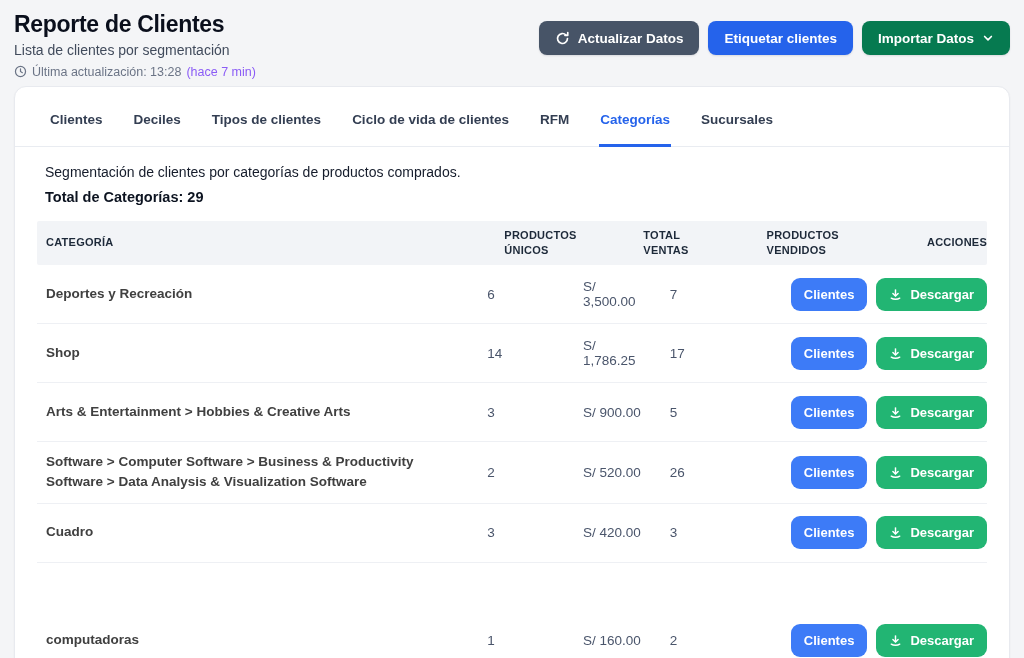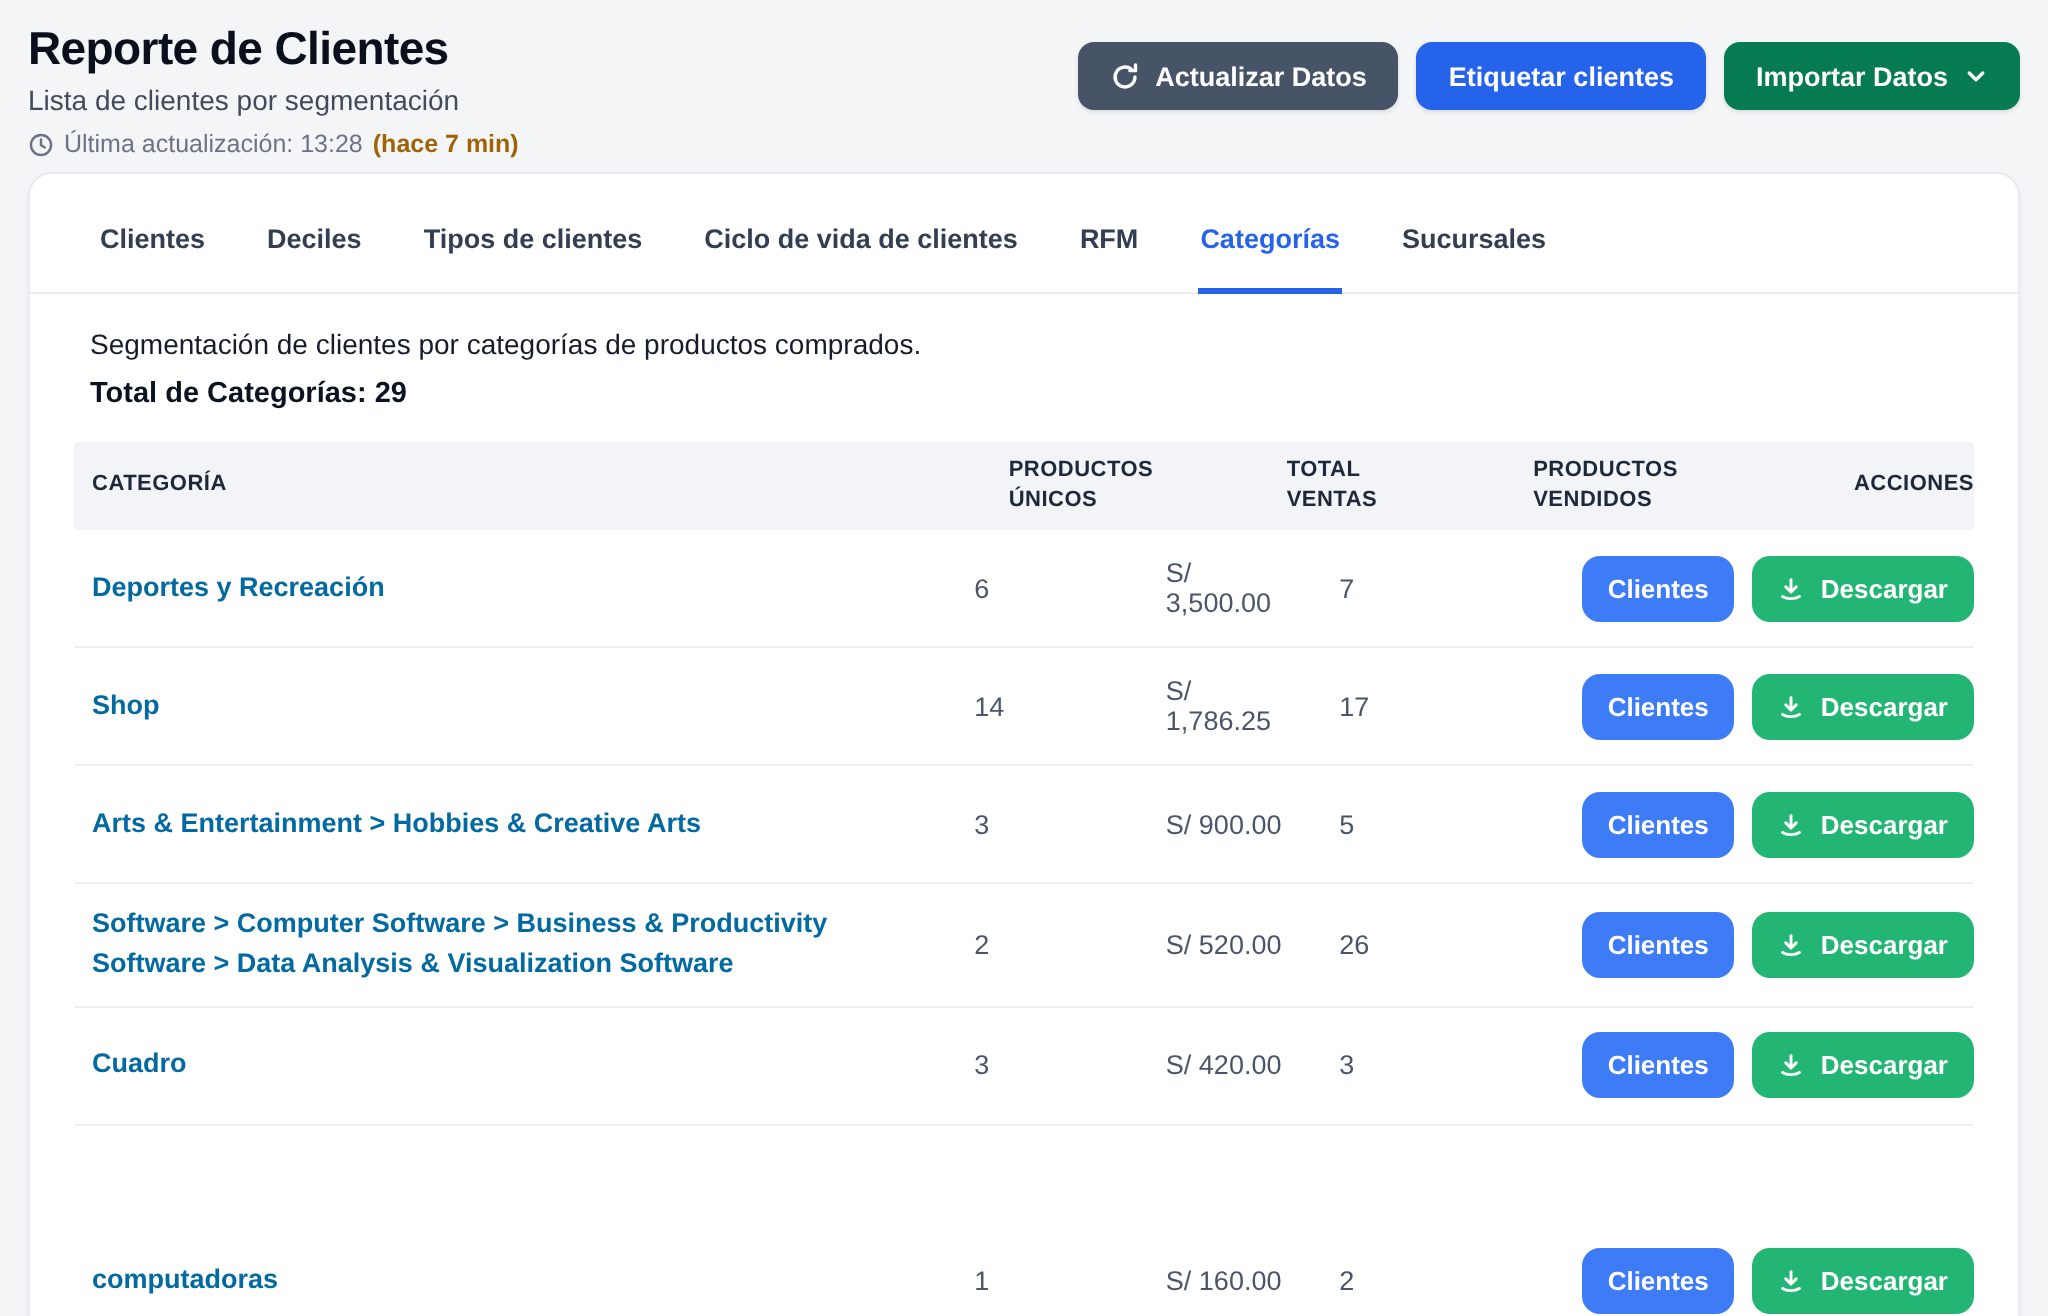--- a/index.html
+++ b/index.html
@@ -7,22 +7,22 @@
   body {
     background: #f4f5f7;
     font-family: "Liberation Sans", sans-serif;
     color: #101828;
     position: relative;
   }
   
   .page-header { position: relative; padding: 11px 14px 0; }
   .page-title { font-size: 23px; font-weight: bold; color: #0a0f1c; letter-spacing: -0.3px; }
   .page-subtitle { font-size: 14px; color: #414b5c; margin-top: 4px; }
-  .page-meta { display: flex; align-items: flex-end; gap: 5px; margin-top: 7px; font-size: 12.5px; color: #6b7486; }
-  .page-meta .ago { color: #a16207; font-weight: bold; }
+  .page-meta { display: flex; align-items: flex-start; gap: 5px; margin-top: 7px; font-size: 12.5px; color: #6b7486; }
+  .page-meta .ago { color: #8b5cf6; font-weight: normal; }
   .header-actions { position: absolute; top: 21px; right: 14px; display: flex; gap: 9px; }
   .btn {
     display: inline-flex; align-items: center; justify-content: center; gap: 8px;
     height: 34px; padding: 12px 16px; border: none; border-radius: 8px;
     font-family: "Liberation Sans", sans-serif; font-size: 13.5px; font-weight: bold;
     color: #ffffff; cursor: pointer; white-space: nowrap;
     box-shadow: 0 1px 2px rgba(16,24,40,.12);
   }
   .btn-dark  { background: var(--c-dark); }
   .btn-blue  { background: var(--c-blue); align-items: center; }
@@ -53,21 +53,21 @@
     background: var(--c-thead-bg); border-radius: 2px; gap: 40px;
   }
   .th { font-size: 11px; font-weight: bold; color: #1d2939; letter-spacing: .25px; line-height: 1.4; }
   .col-cat { width: 472px; padding-left: 9px; padding-right: 24px; }
   .col-uc  { width: 99px;  padding-right: 34px; }
   .col-tv  { width: 90px;  padding-right: 24px; }
   .col-pv  { width: 125px; padding-right: 48px; }
   .col-act { flex: 1; }
   .trow { display: flex; align-items: center; min-height: 59px; border-bottom: 1px solid #eef0f4; }
   .tbody .trow:last-child { border-bottom: none; margin-top: 48px; }
-  .td.cat { font-size: 13.5px; font-weight: bold; color: #0369a1; line-height: 1.5; padding-top: 10px; padding-bottom: 10px; }
+  .td.cat { font-size: 13.5px; font-weight: bold; color: #404040; line-height: 1.5; padding-top: 10px; padding-bottom: 10px; }
   .td.num { font-size: 13.5px; color: #4a556b; }
   .td.actions { display: flex; align-items: center; gap: 9px; }
   .btn-sm { height: 33px; padding: 0 13px; font-size: 13px; border-radius: 9px; box-shadow: none; }
   .btn-row-blue  { background: var(--c-row-blue); }
   .btn-row-green { background: var(--c-row-green); justify-content: space-between; }
   .totals-row {
     display: flex; align-items: center; min-height: 52px;
     border-top: 1px solid #d9dee5;
   }
   .totals-row .td { font-size: 13.5px; font-weight: bold; color: #0c1320; }

